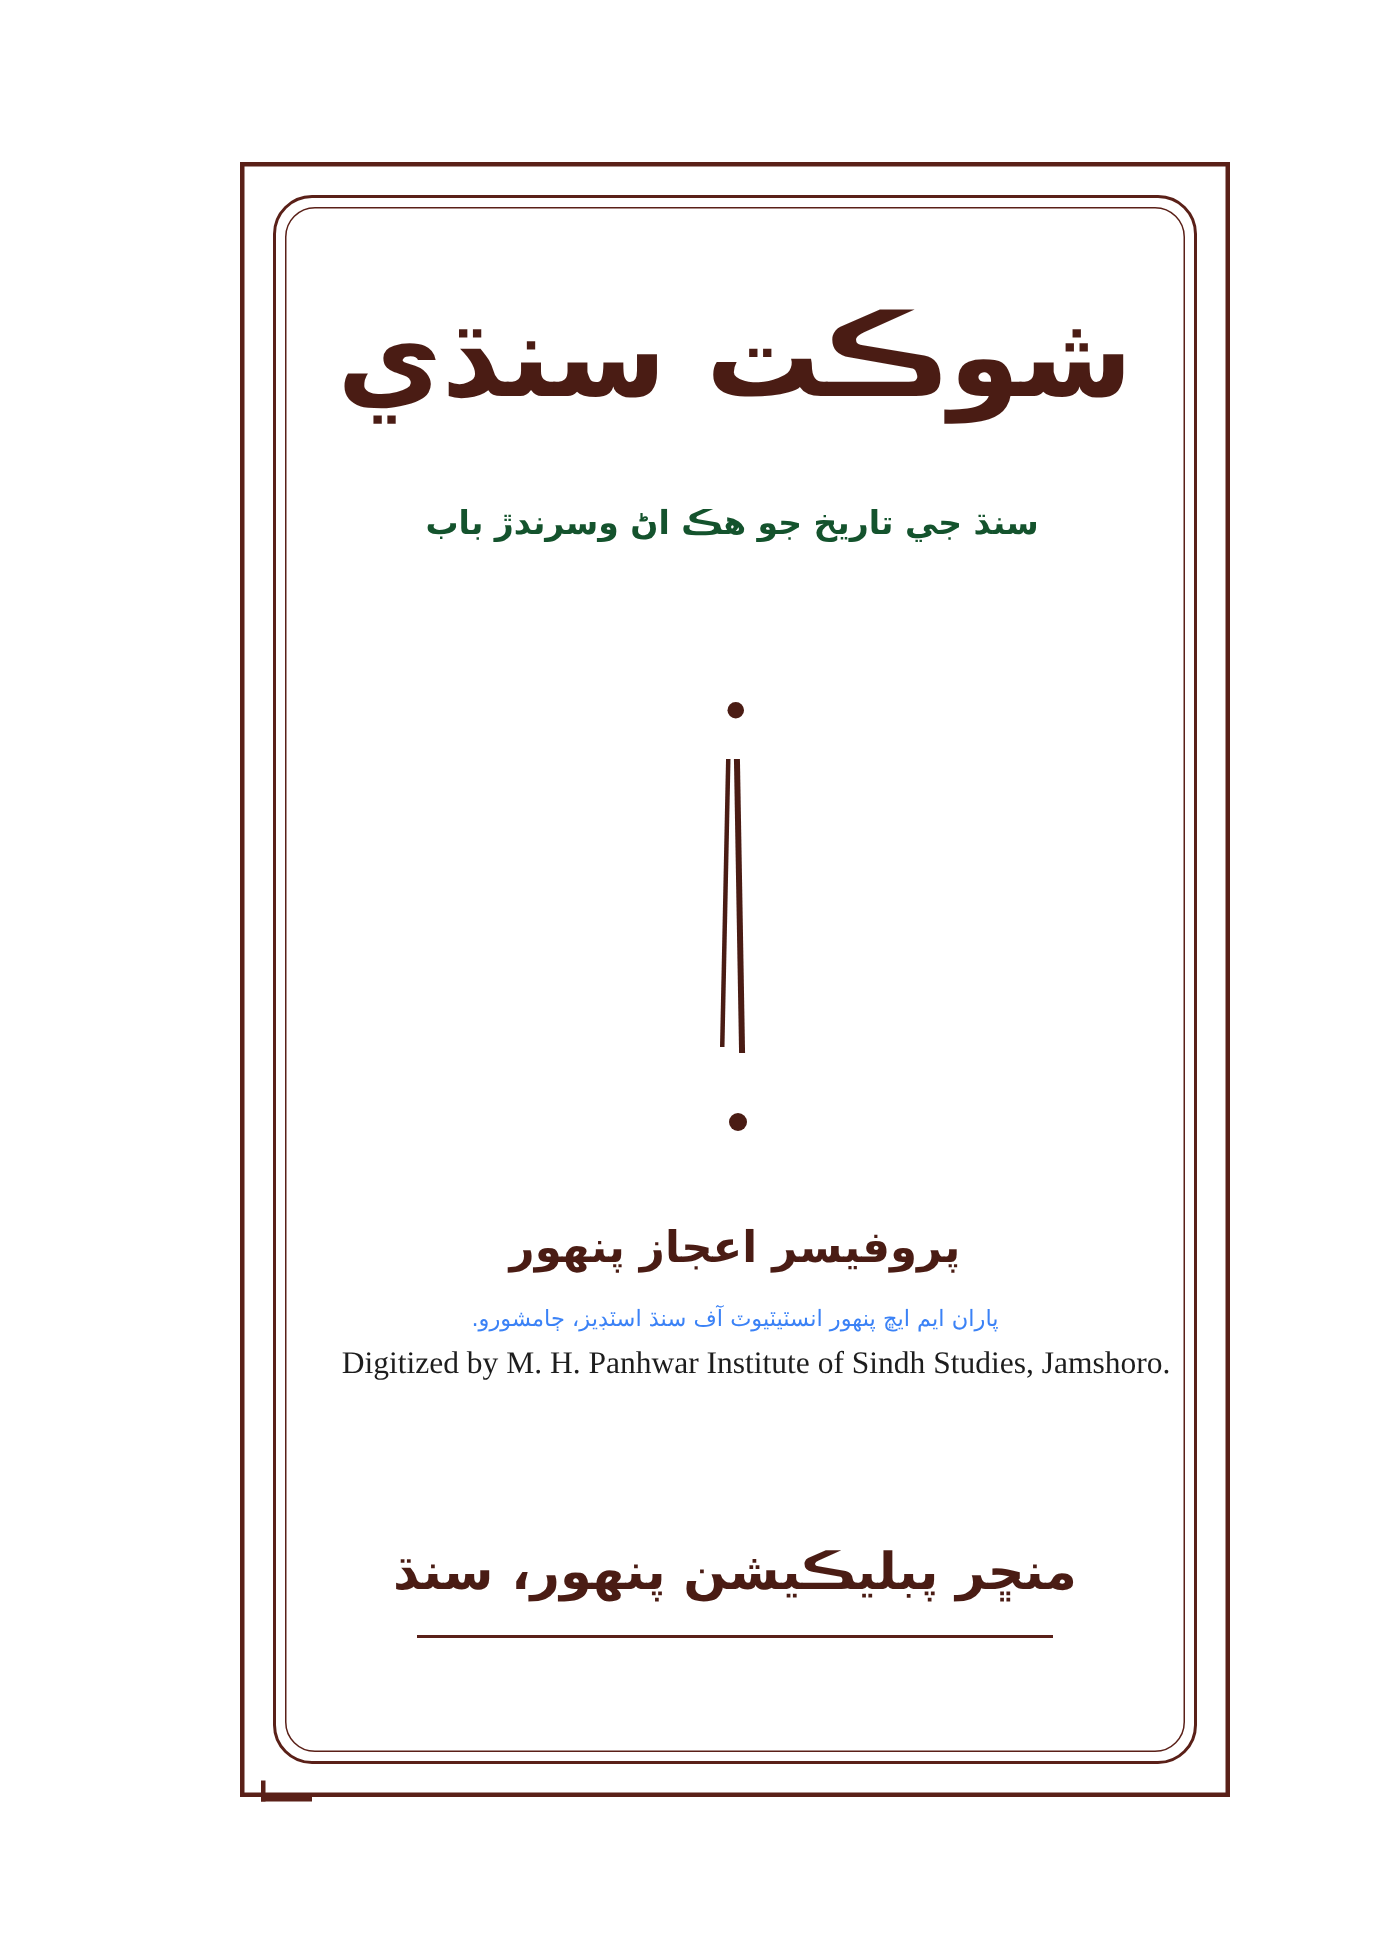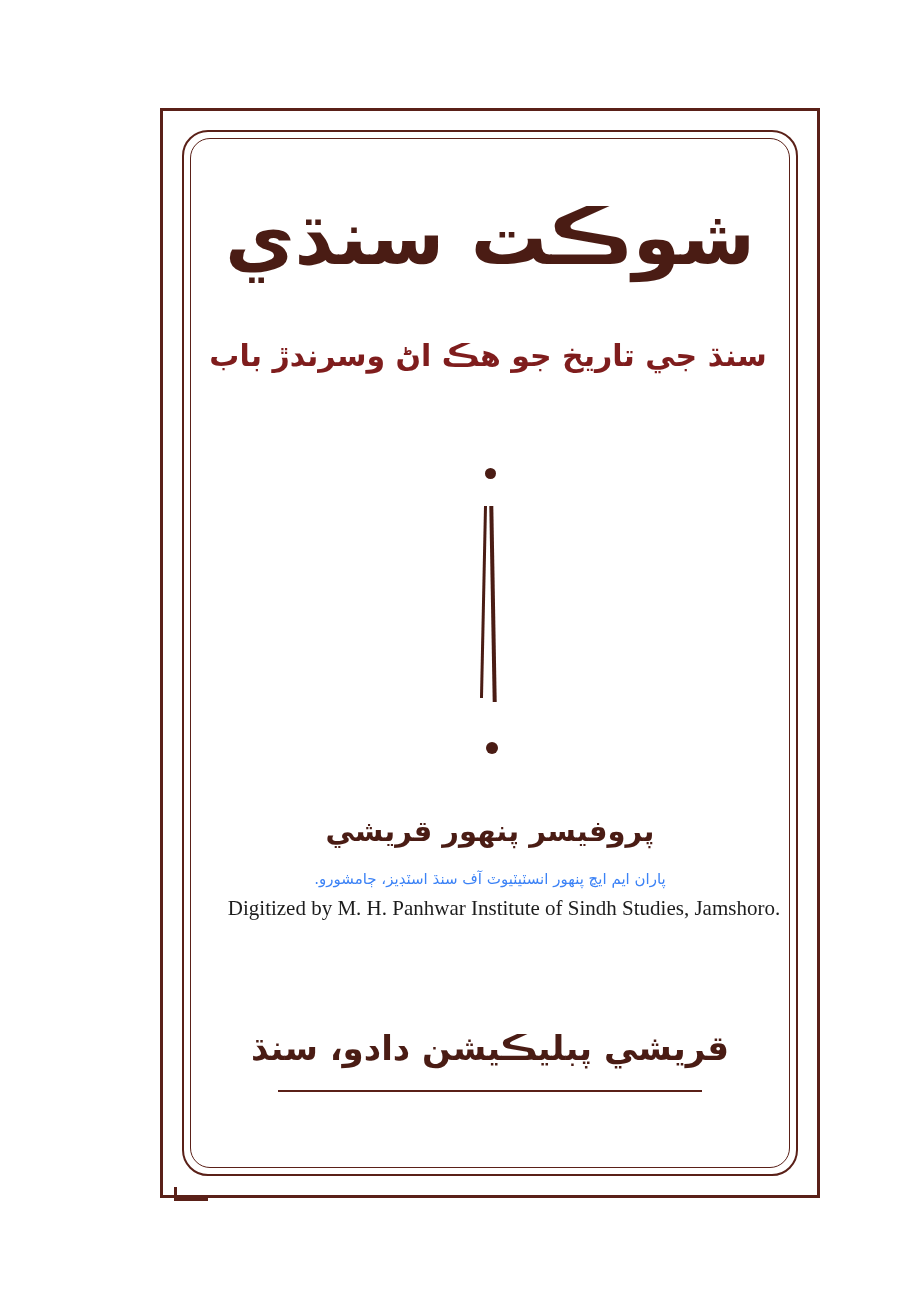--- a/index.html
+++ b/index.html
@@ -83,23 +83,23 @@
     color: #4a1c14;
     direction: rtl;
     letter-spacing: 2px;
   }
 
   .subtitle {
     position: absolute;
     top: 228px;
     left: 0;
     right: 4px;
-    font-size: 30px;
-    font-weight: bold;
-    color: #7f1d1d;
+    font-size: 22px;
+    font-weight: bold;
+    color: #14532d;
     direction: rtl;
     line-height: 1.3;
   }
 
   
   .glyph-mark {
     position: absolute;
     top: 352px;
     left: 0;
     right: 0;
@@ -215,23 +215,23 @@
 
     <div class="subtitle">سنڌ جي تاريخ جو هڪ اڻ وسرندڙ باب</div>
 
     <div class="glyph-mark">
       <div class="glyph-dot-top"></div>
       <div class="glyph-stem-a"></div>
       <div class="glyph-stem-b"></div>
       <div class="glyph-dot-bottom"></div>
     </div>
 
-    <div class="author">پروفيسر پنهور قريشي</div>
+    <div class="author">پروفيسر اعجاز پنهور</div>
 
     <div class="digitizer-sd">پاران ايم ايڇ پنهور انسٽيٽيوٽ آف سنڌ اسٽڊيز، ڄامشورو.</div>
 
     <div class="digitizer-en">Digitized by M. H. Panhwar Institute of Sindh Studies, Jamshoro.</div>
 
-    <div class="publisher">قريشي پبليڪيشن دادو، سنڌ</div>
+    <div class="publisher">منڇر پبليڪيشن پنهور، سنڌ</div>
     <div class="publisher-rule"></div>
 
   </div>
 </div>
 
 </body></html>

